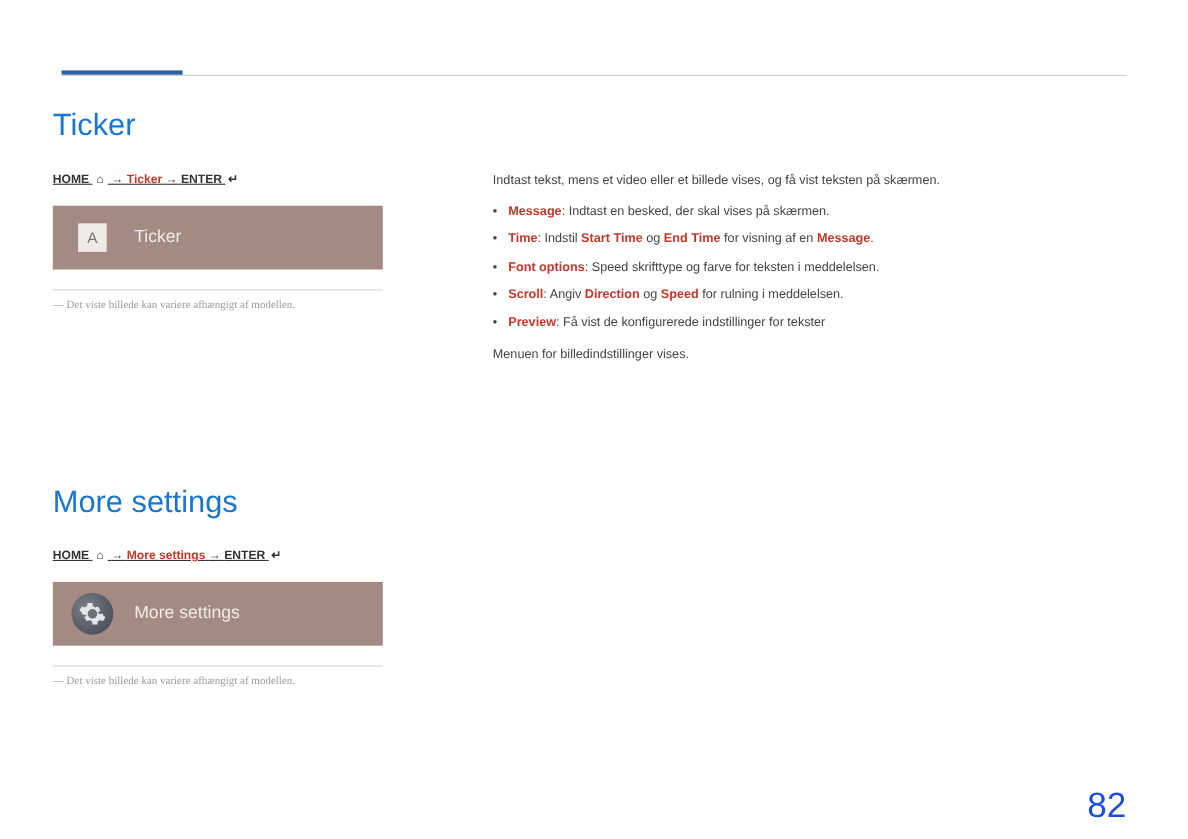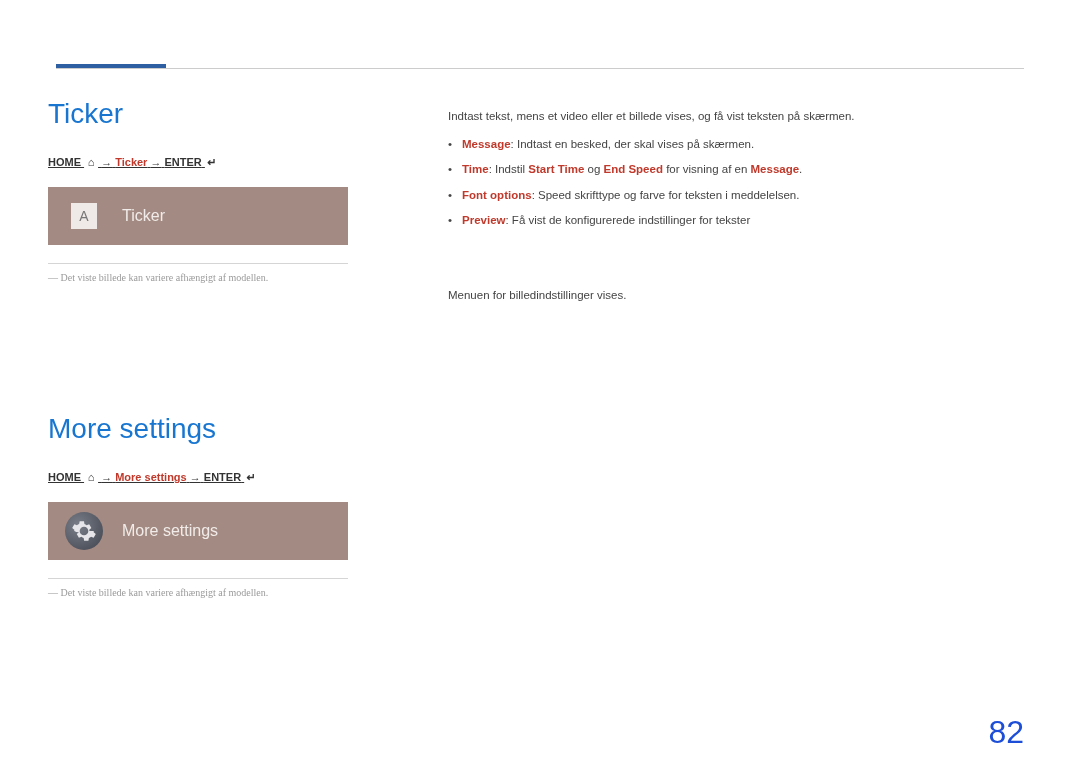--- a/index.html
+++ b/index.html
@@ -104,21 +104,21 @@
     border: none;
     border-top: 1px solid #d5d5d5;
     width: 300px;
     margin: 10px 0 8px 0;
   }
   .footnote {
     font-size: 10px;
     color: #9a9a9a;
     font-family: Liberation Serif, serif;
   }
-  .right-col p.intro { font-size: 11.5px; margin-bottom: 14px; color:#444; }
+  .right-col p.intro { font-size: 11.5px; margin-bottom: 14px; color:#444;margin-top:48px; }
   ul.bullets { list-style: none; }
   ul.bullets li {
     font-size: 11.5px;
     color: #444;
     padding-left: 14px;
     position: relative;
     margin-bottom: 8px;
     line-height: 1.5;
   }
   ul.bullets li::before {
@@ -178,22 +178,23 @@
       <div class="footnote">
         <span>―</span>
         <span>Det viste billede kan variere afhængigt af modellen.</span>
       </div>
     </div>
 
     <div class="right-col">
       <p class="intro">Indtast tekst, mens et video eller et billede vises, og få vist teksten på skærmen.</p>
       <ul class="bullets" id="ticker-bullets">
           <li><span class="hl">Message</span><span>: Indtast en besked, der skal vises på skærmen.</span></li>
-          <li><span class="hl">Time</span><span>: Indstil </span><span class="hl">Start Time</span><span> og </span><span class="hl">End Speed</span><span> for visning af en </span><span class="hl">Message</span><span>.</span></li>
+          <li><span class="hl">Time</span><span>: Indstil </span><span class="hl">Start Time</span><span> og </span><span class="hl">End Time</span><span> for visning af en </span><span class="hl">Message</span><span>.</span></li>
           <li><span class="hl">Font options</span><span>: Speed skrifttype og farve for teksten i meddelelsen.</span></li>
+          <li><span class="hl">Scroll</span><span>: Angiv </span><span class="hl">Direction</span><span> og </span><span class="hl">Speed</span><span> for rulning i meddelelsen.</span></li>
           <li><span class="hl">Preview</span><span>: Få vist de konfigurerede indstillinger for tekster</span></li>
         </ul>
     </div>
   </div>
 
   <div class="clearfix">
     <div class="left-col section2">
       <h1 class="title">More settings</h1>
 
       <div class="nav-path">

